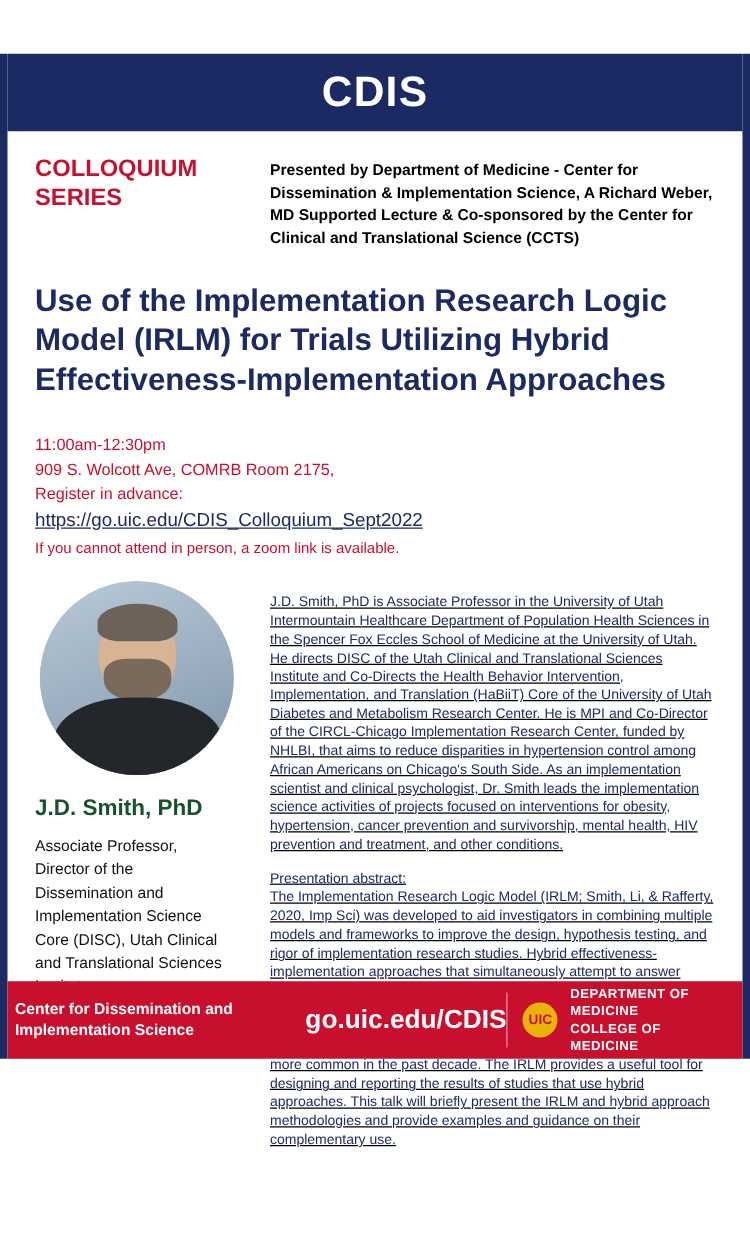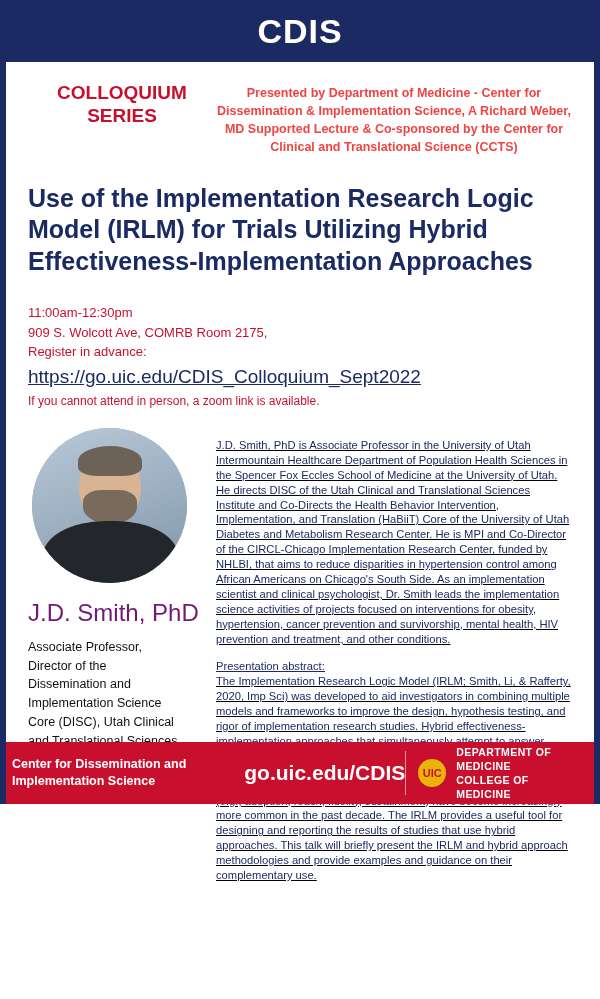--- a/index.html
+++ b/index.html
@@ -15,20 +15,21 @@
     overflow: hidden;
   }
   .poster {
     position: relative;
     width: 600px;
     height: 804px;
     box-sizing: border-box;
     border-left: 6px solid #1b2a63;
     border-right: 6px solid #1b2a63;
     background: #ffffff;
+    margin-top: 43px;
   }
   
   .header {
     height: 62px;
     background: #1b2a63;
     display: flex;
     align-items: center;
     justify-content: center;
   }
   .header-title {
@@ -39,35 +40,34 @@
   }
   
   .content {
     padding: 0 22px;
     box-sizing: border-box;
   }
   
   .top-row {
     display: flex;
     margin-top: 20px;
-    text-align: center;
   }
   .series {
     width: 188px;
     color: #c8102e;
     font-size: 19px;
     font-weight: bold;
     line-height: 1.2;
     flex: none;
   }
   .presented {
     flex: 1;
     font-size: 12.5px;
     line-height: 1.45;
-    color: #ef4444;
+    color: #000000;
     font-weight: bold;
     padding-top: 2px;
   }
   
   .main-title {
     margin-top: 26px;
     color: #1b2a63;
     font-size: 25px;
     font-weight: bold;
     line-height: 1.26;
@@ -94,21 +94,21 @@
     line-height: 1.5;
     color: #c8102e;
   }
   .logistics .line {
     display: block;
   }
   .logistics .link {
     display: block;
     color: #1b2a63;
     text-decoration: underline;
-    font-size: 19px;
+    font-size: 15px;
     margin-top: 1px;
   }
   .logistics .note {
     display: block;
     font-size: 12px;
     margin-top: 1px;
   }
   
   .lower {
     display: flex;
@@ -184,23 +184,23 @@
     position: absolute;
     left: 50%;
     top: 84px;
     width: 30px;
     height: 30px;
     margin-left: -15px;
     background: #c49c7e;
   }
   .speaker-name {
     margin-top: 16px;
-    color: #701a75;
-    font-size: 24px;
-    font-weight: normal;
+    color: #14532d;
+    font-size: 18px;
+    font-weight: bold;
     line-height: 1.2;
   }
   .speaker-title {
     margin-top: 10px;
     font-size: 12.5px;
     line-height: 1.5;
     color: #111111;
     white-space: pre-line;
   }
   .speaker-role2 {

